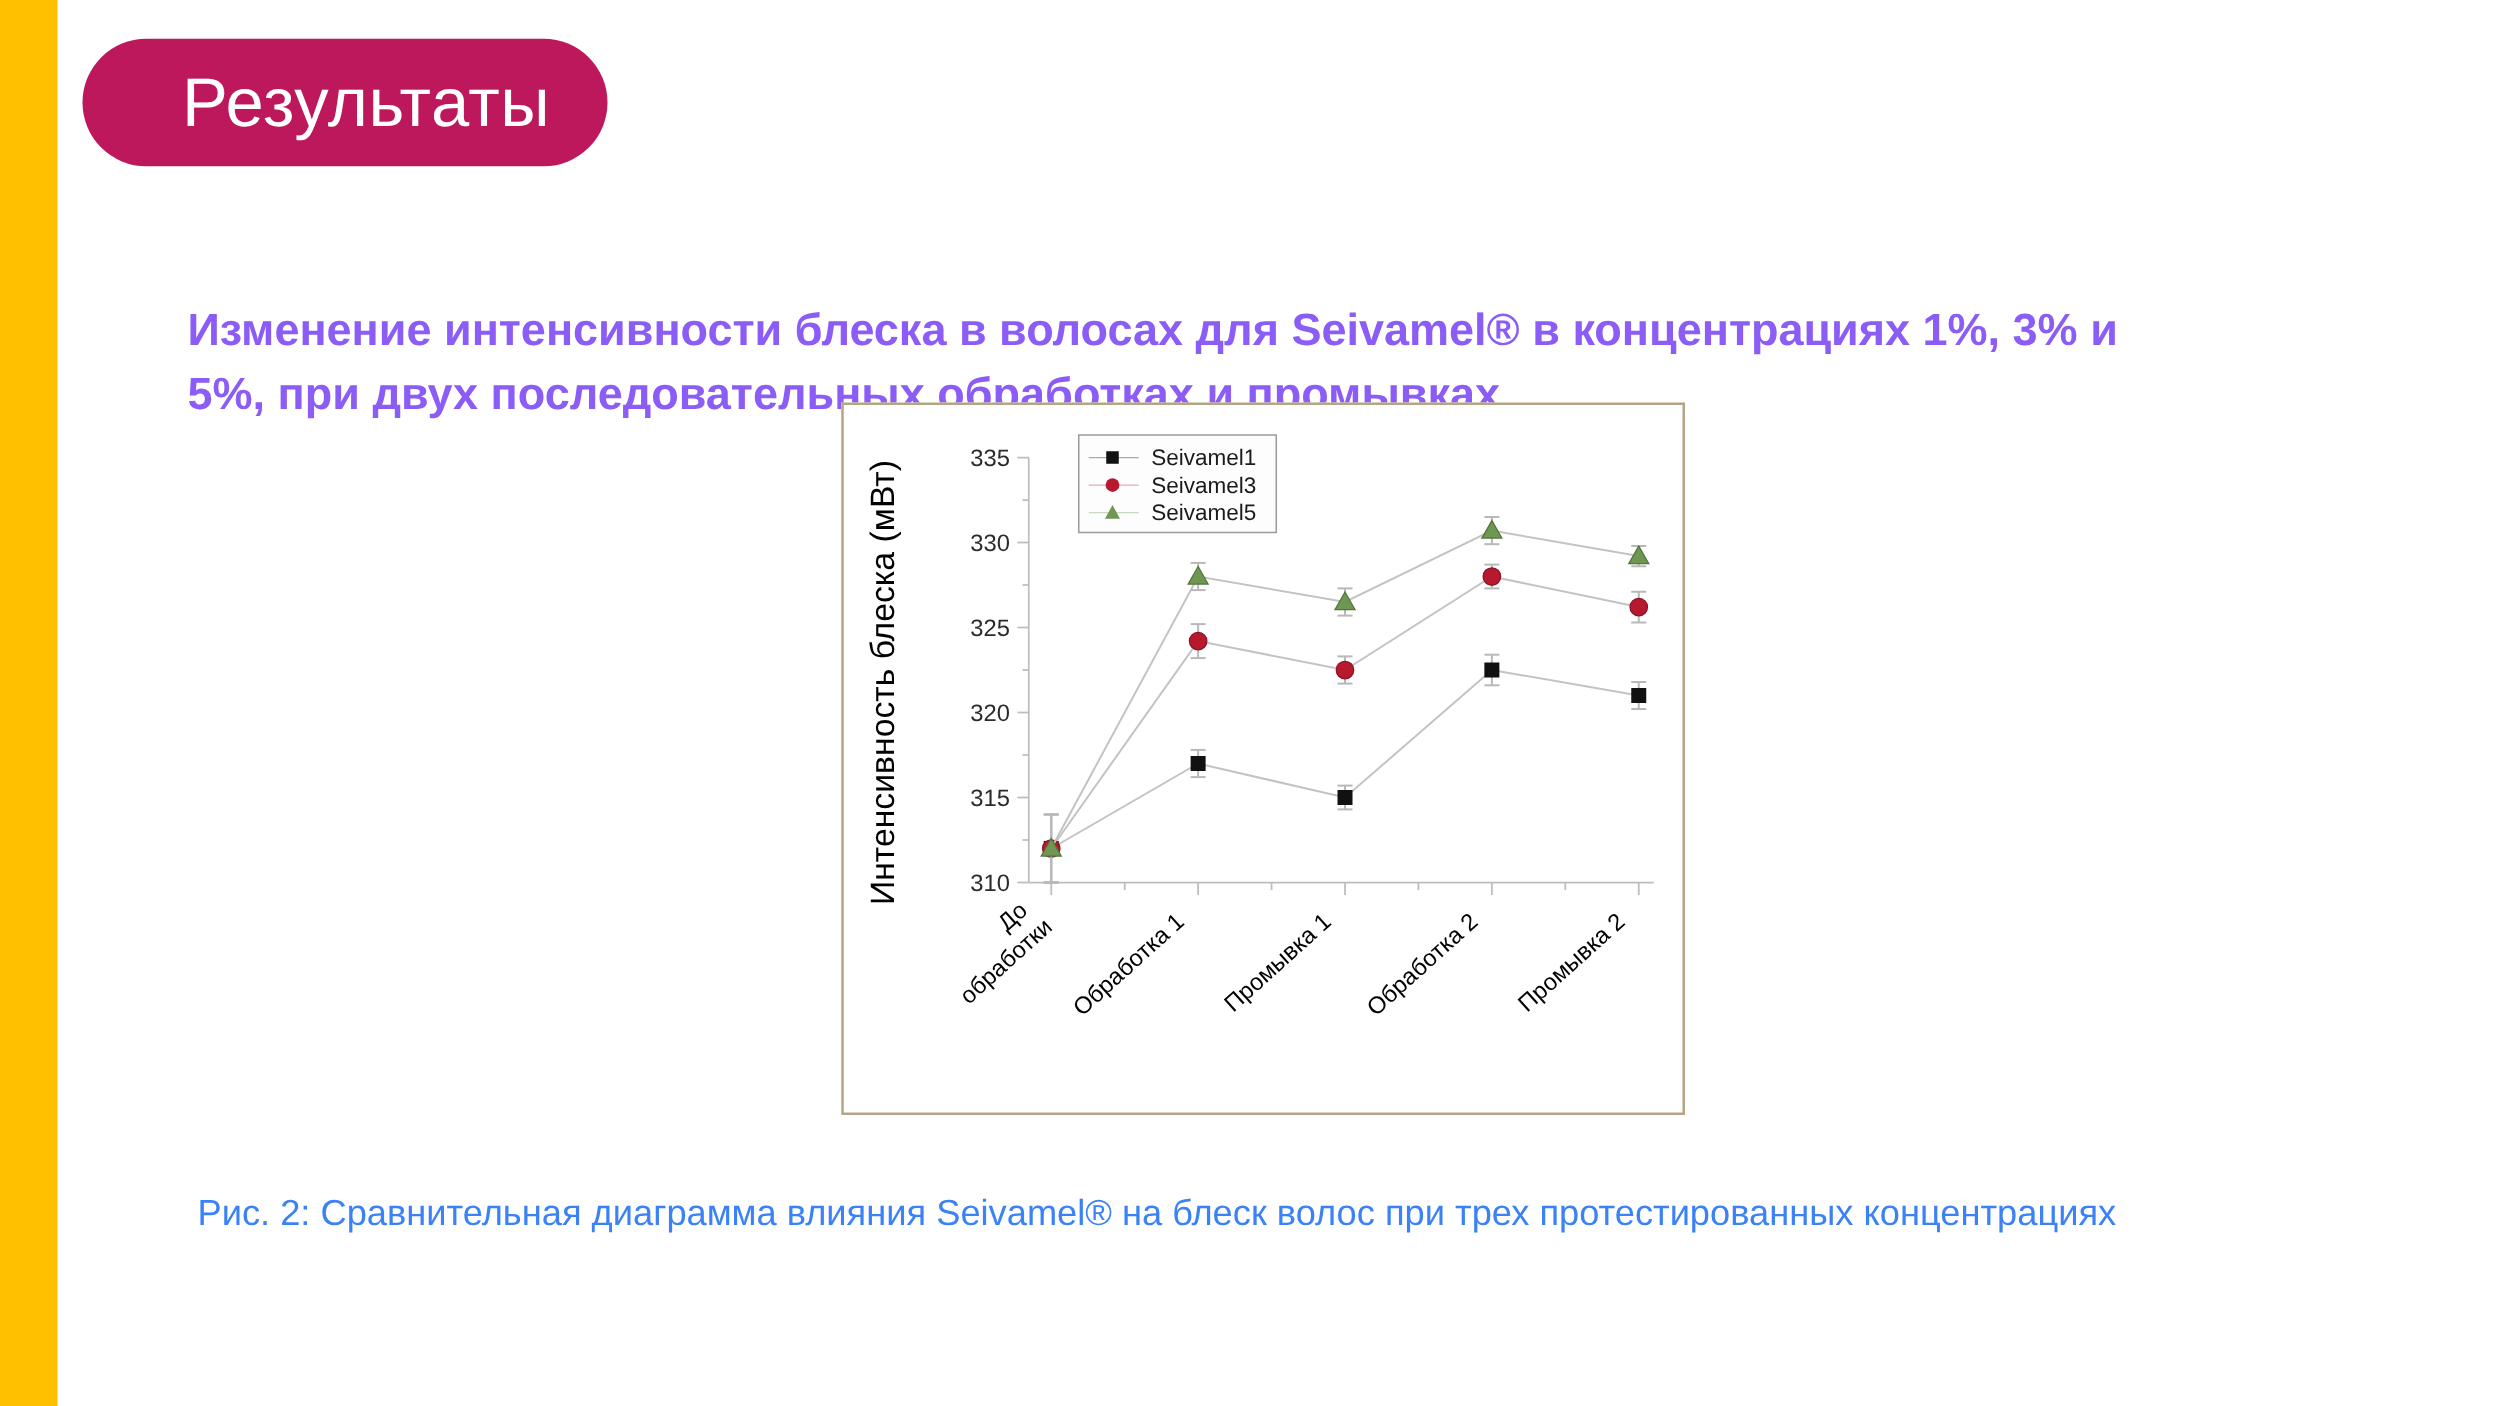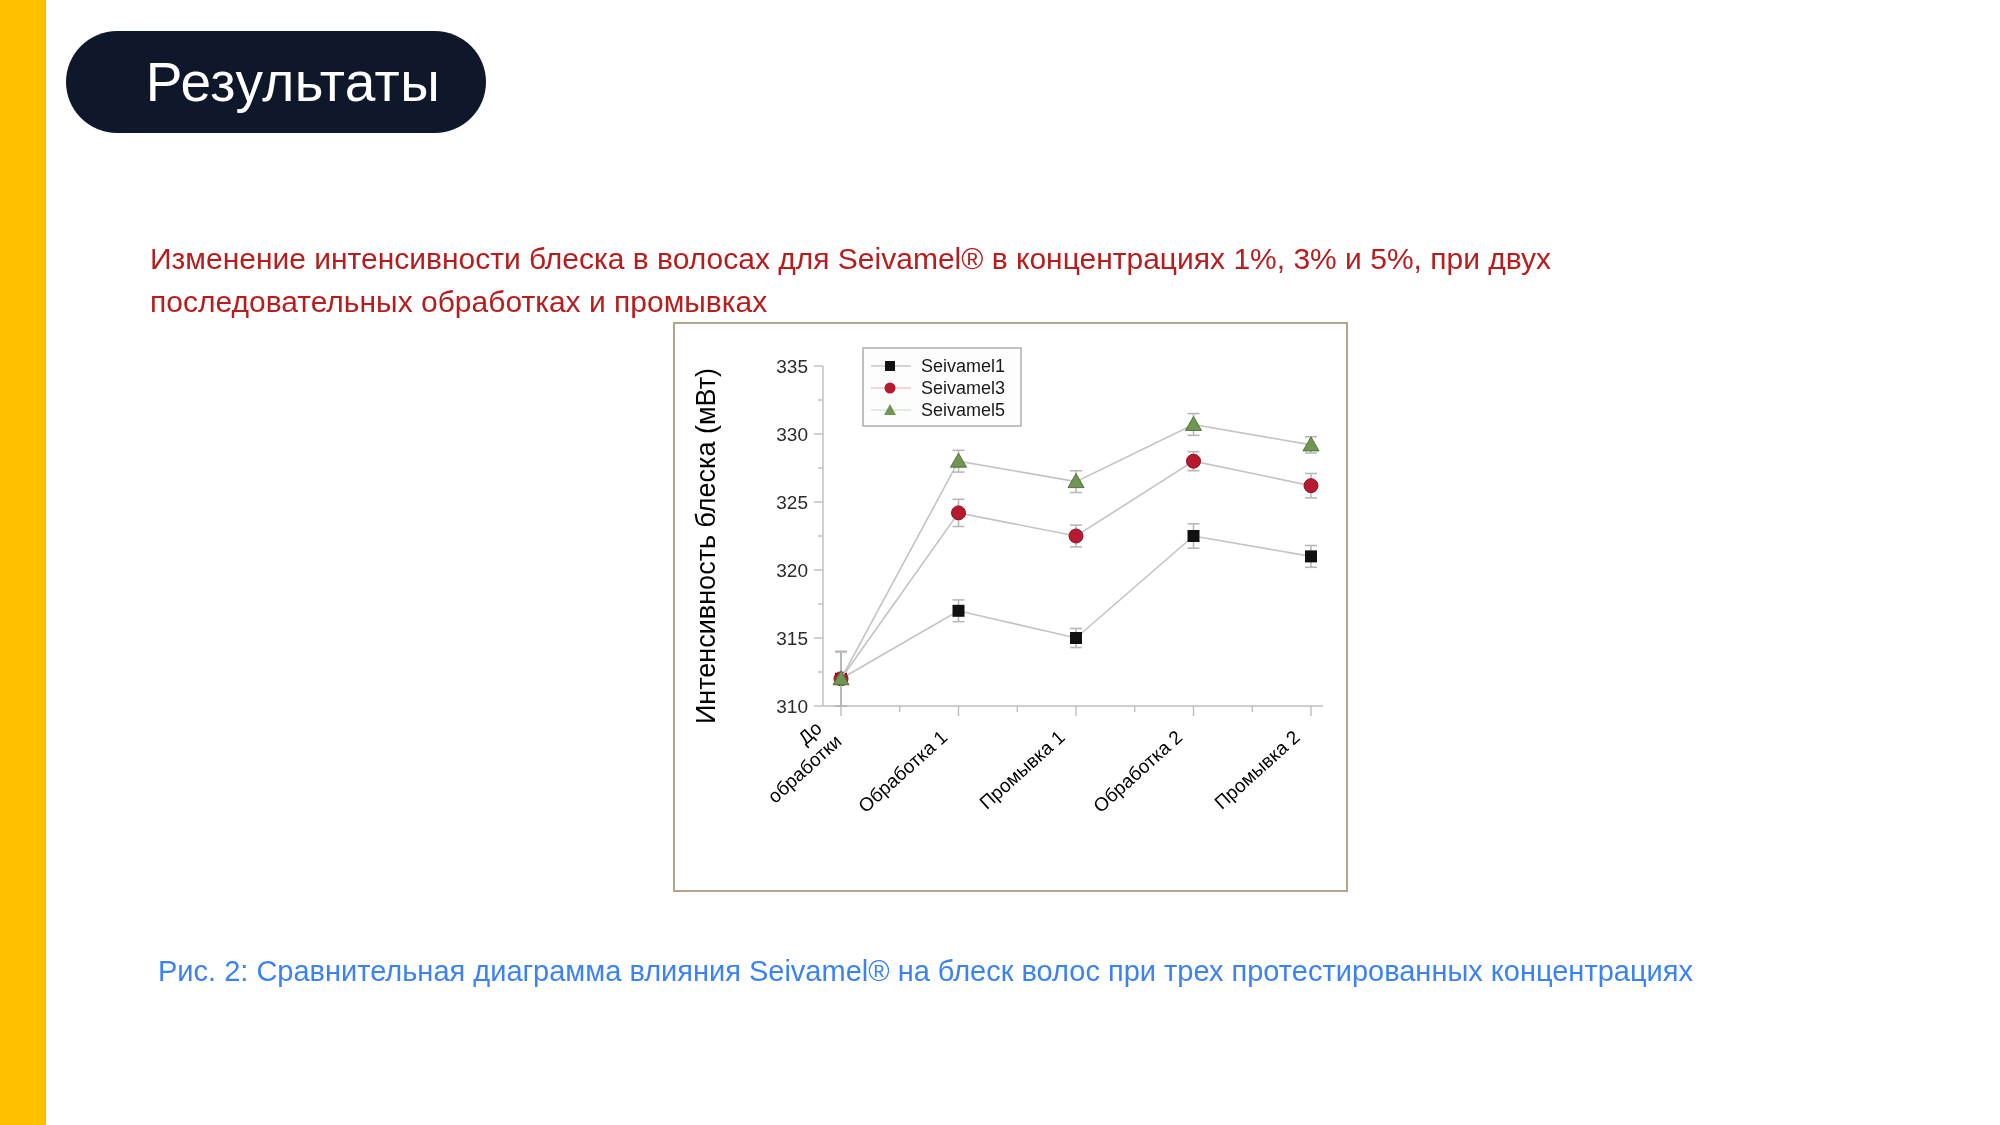--- a/index.html
+++ b/index.html
@@ -26,21 +26,21 @@
   }
 
   
   #title-pill {
     position: absolute;
     left: 66px;
     top: 31px;
     width: 420px;
     height: 102px;
     border-radius: 51px;
-    background: #0f172a;
+    background: #be185d;
     display: flex;
     align-items: center;
     justify-content: center;
   }
   #title-pill .title-text {
     color: #ffffff;
     font-size: 55px;
     font-weight: 400;
     letter-spacing: 0.5px;
     line-height: 1;
@@ -48,24 +48,24 @@
     padding-right: 6px;
     white-space: nowrap;
   }
 
   
   #intro-text {
     position: absolute;
     left: 150px;
     top: 238px;
     width: 1580px;
-    font-size: 30px;
+    font-size: 36px;
     line-height: 1.42;
-    color: #b91c1c;
-    font-weight: 400;
+    color: #8b5cf6;
+    font-weight: 700;
   }
 
   
   #figure-caption {
     position: absolute;
     left: 158px;
     top: 950px;
     width: 1600px;
     font-size: 29px;
     line-height: 1.45;

